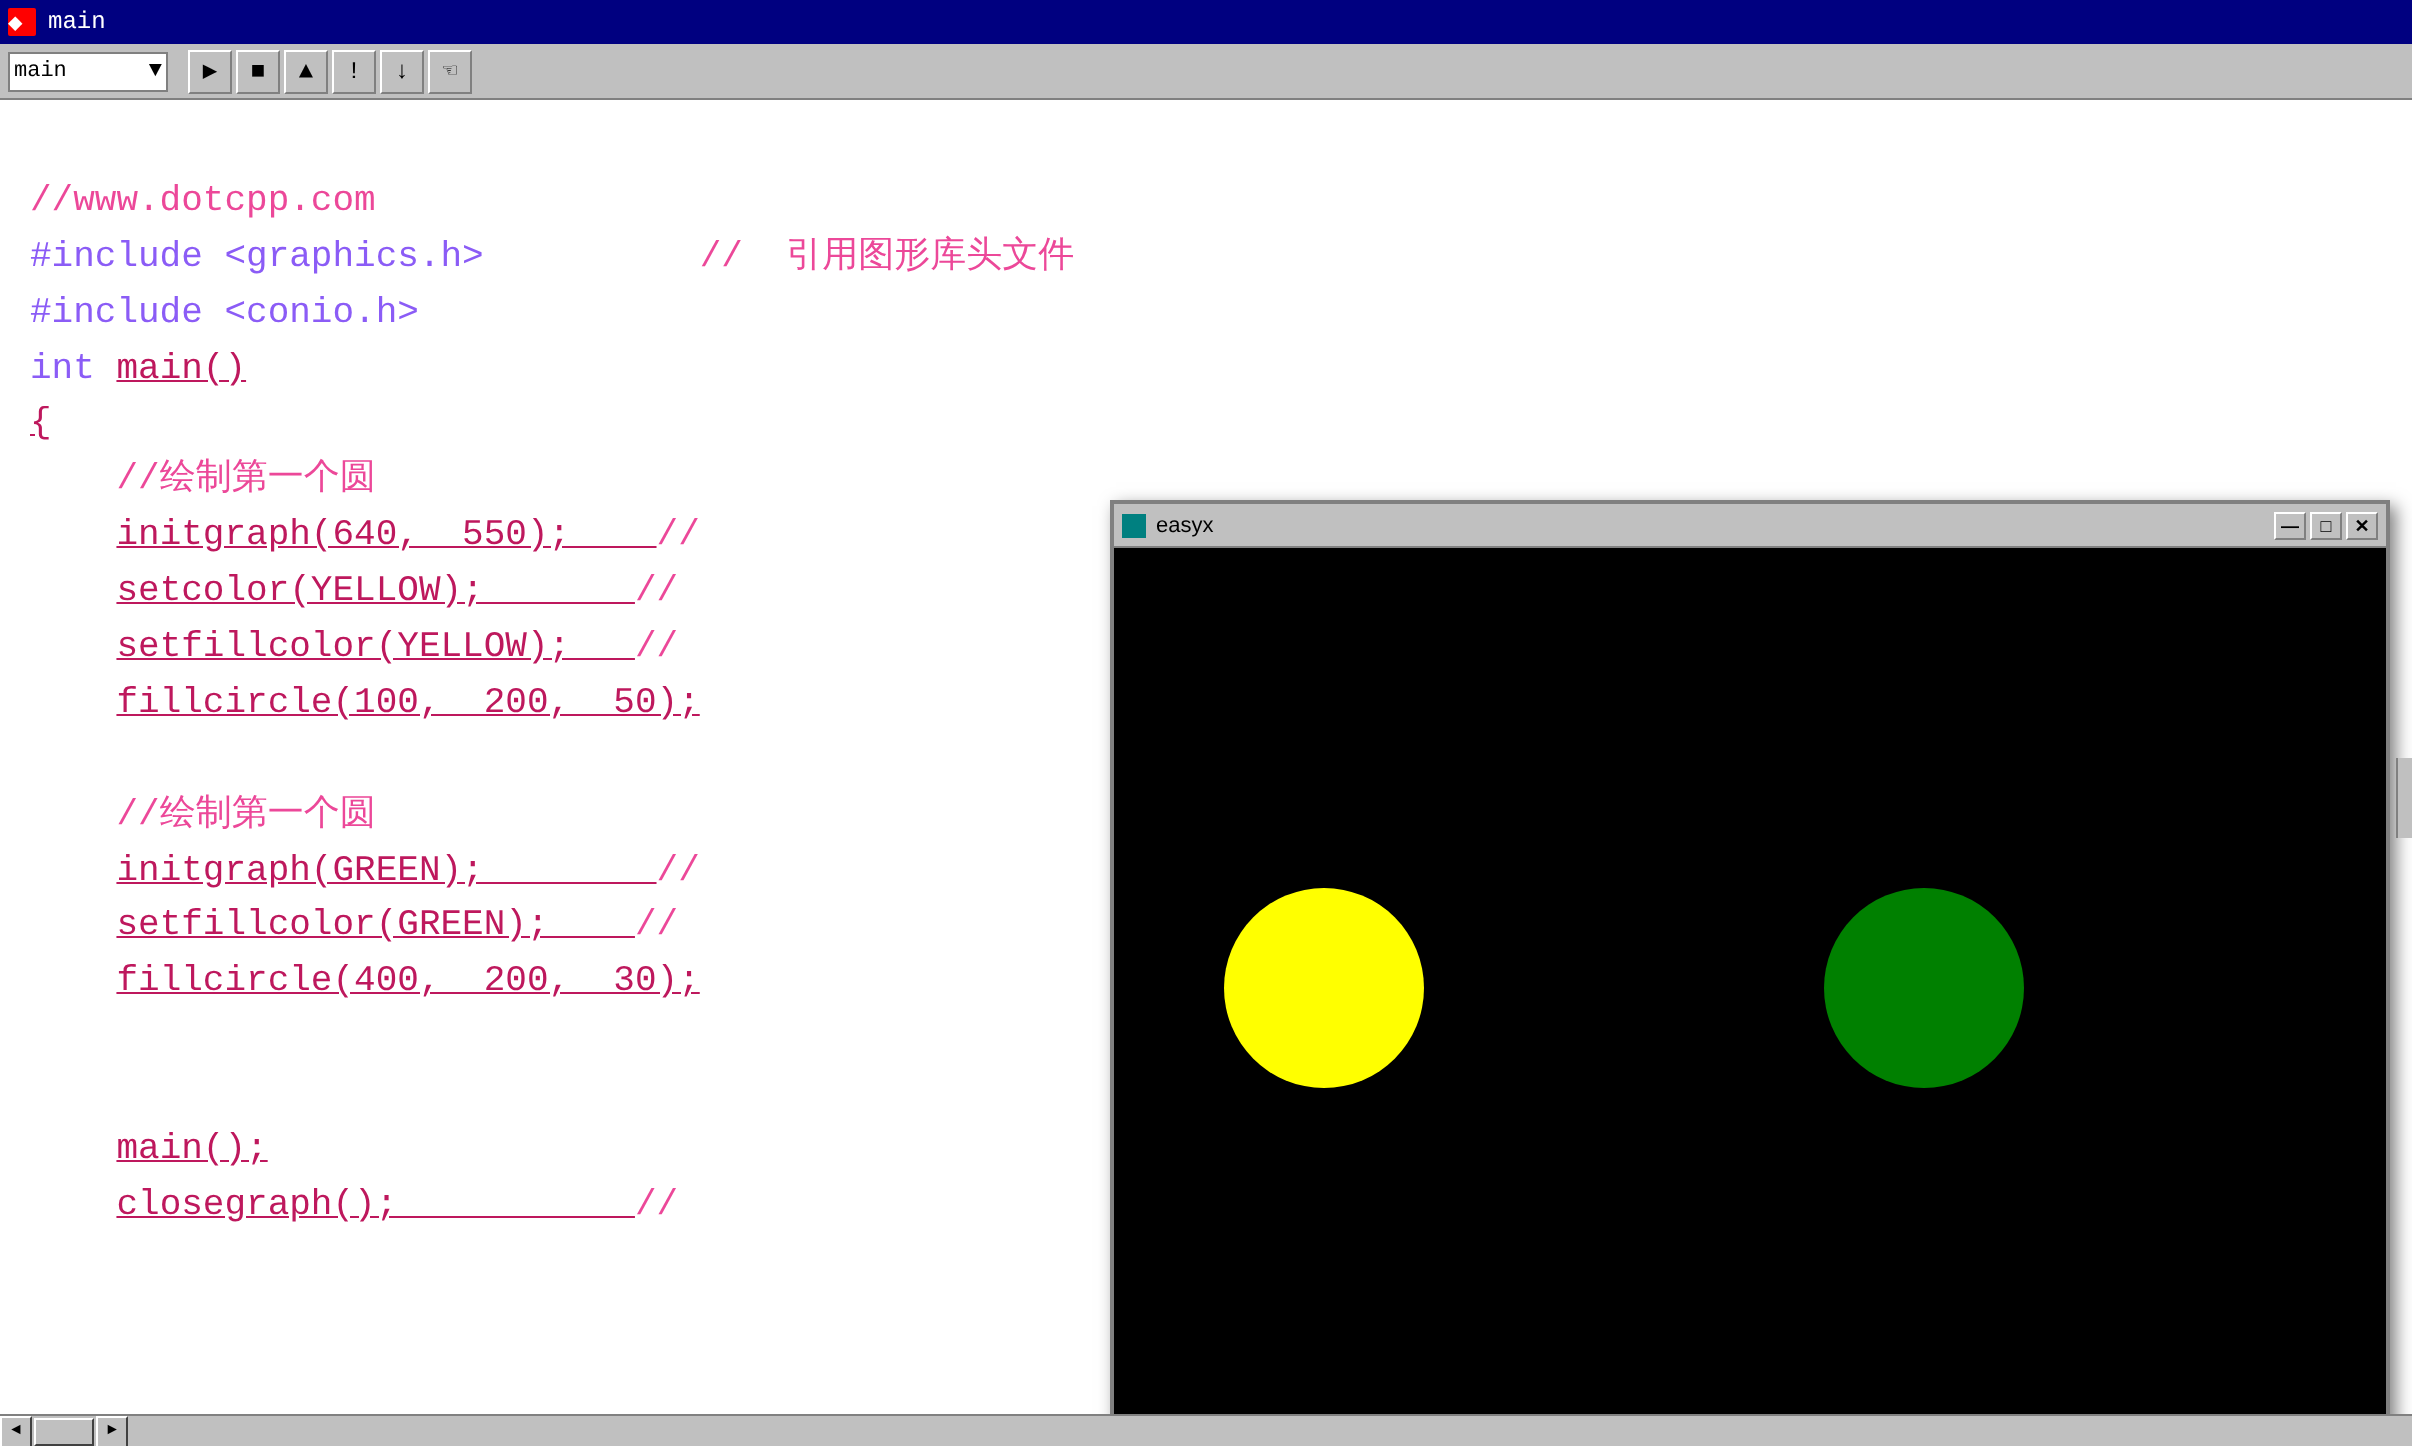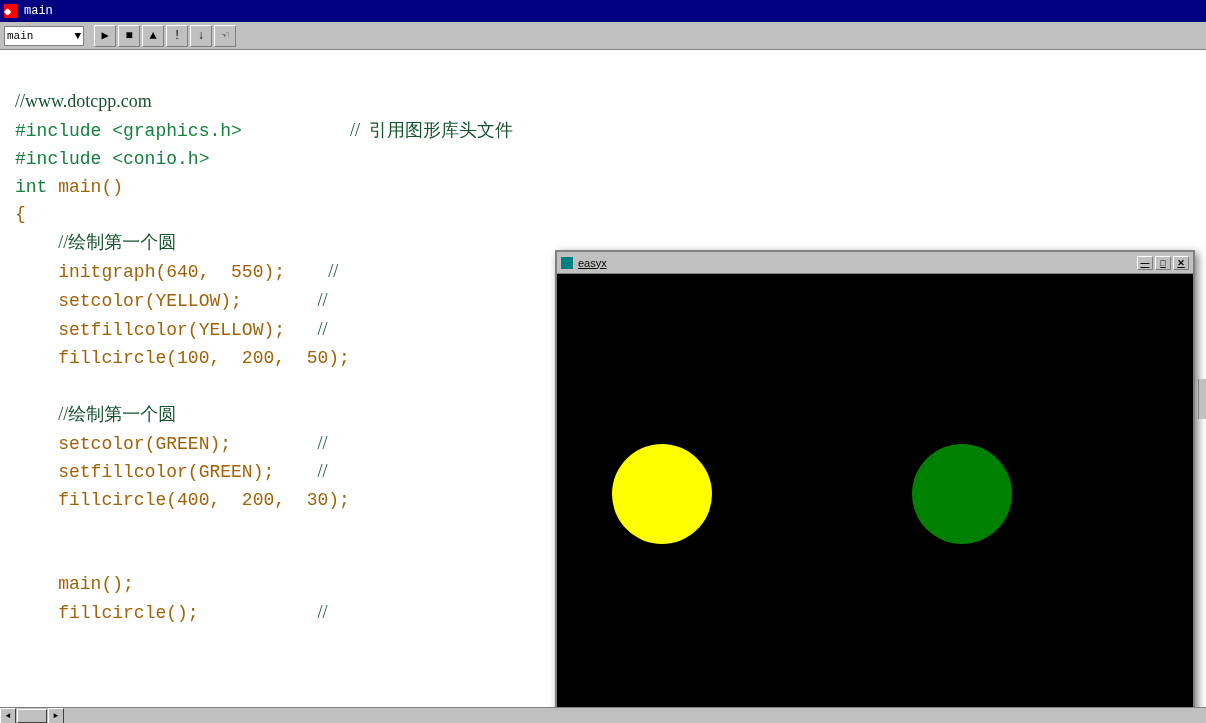--- a/index.html
+++ b/index.html
@@ -94,23 +94,23 @@
     }
 
     .code-content {
       font-family: 'Courier New', Courier, monospace;
       font-size: 18px;
       line-height: 1.55;
       color: #0000ff;
       white-space: pre;
     }
 
-    .code-content .green { color: #14532d; font-family: Liberation Serif, serif; }
-    .code-content .blue { color: #15803d; }
-    .code-content .normal { color: #a16207; }
+    .code-content .green { color: #ec4899; }
+    .code-content .blue { color: #8b5cf6; }
+    .code-content .normal { color: #be185d; text-decoration: underline; }
 
     
     .scrollbar-h {
       height: 16px;
       background: #c0c0c0;
       border-top: 1px solid #808080;
       display: flex;
       align-items: center;
       flex-shrink: 0;
     }
@@ -156,21 +156,20 @@
     }
     .easyx-titlebar {
       background: #c0c0c0;
       height: 22px;
       display: flex;
       align-items: center;
       padding: 0 4px;
       font-size: 11px;
       flex-shrink: 0;
       border-bottom: 1px solid #808080;
-      text-decoration: underline;
     }
     .easyx-titlebar-icon {
       width: 12px;
       height: 12px;
       background: #008080;
       margin-right: 5px;
       display: inline-block;
     }
     .easyx-titlebar-title {
       flex: 1;
@@ -268,27 +267,27 @@
 <span class="blue">#include &lt;conio.h&gt;</span>
 <span class="blue">int</span> <span class="normal">main()</span>
 <span class="normal">{</span>
     <span class="green">//绘制第一个圆</span>
     <span class="normal">initgraph(640,  550);    </span><span class="green">//</span>
     <span class="normal">setcolor(YELLOW);       </span><span class="green">//</span>
     <span class="normal">setfillcolor(YELLOW);   </span><span class="green">//</span>
     <span class="normal">fillcircle(100,  200,  50);</span>
 
     <span class="green">//绘制第一个圆</span>
-    <span class="normal">setcolor(GREEN);        </span><span class="green">//</span>
+    <span class="normal">initgraph(GREEN);        </span><span class="green">//</span>
     <span class="normal">setfillcolor(GREEN);    </span><span class="green">//</span>
     <span class="normal">fillcircle(400,  200,  30);</span>
 
 
     <span class="normal">main();</span>
-    <span class="normal">fillcircle();           </span><span class="green">//</span>
+    <span class="normal">closegraph();           </span><span class="green">//</span>
     </div>
 
     <div class="easyx-window">
 
       <div class="easyx-titlebar">
         <span class="easyx-titlebar-icon"></span>
         <span class="easyx-titlebar-title">easyx</span>
         <div class="easyx-controls">
           <div class="easyx-ctrl-btn">—</div>
           <div class="easyx-ctrl-btn">□</div>

